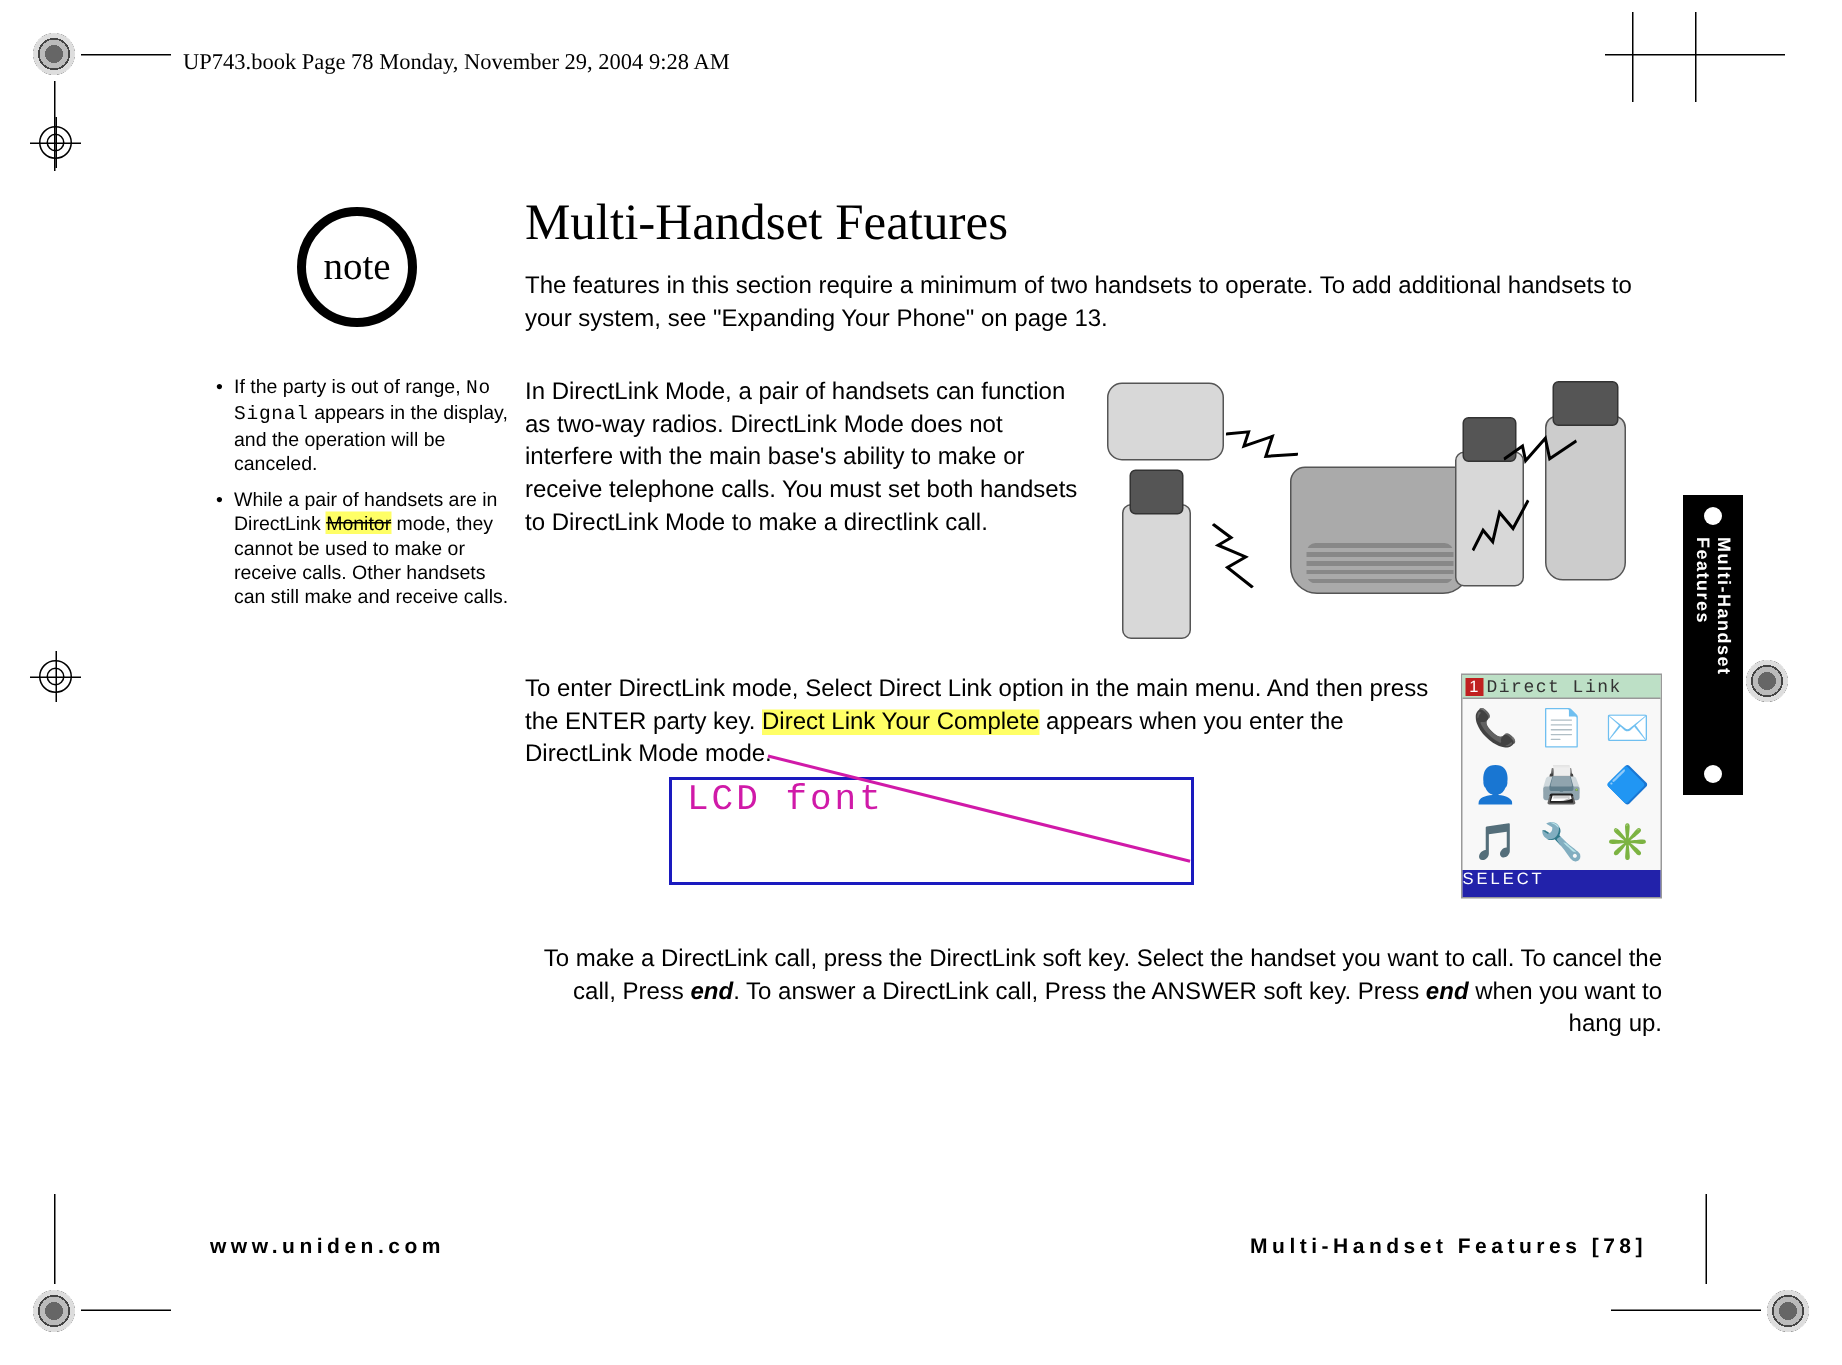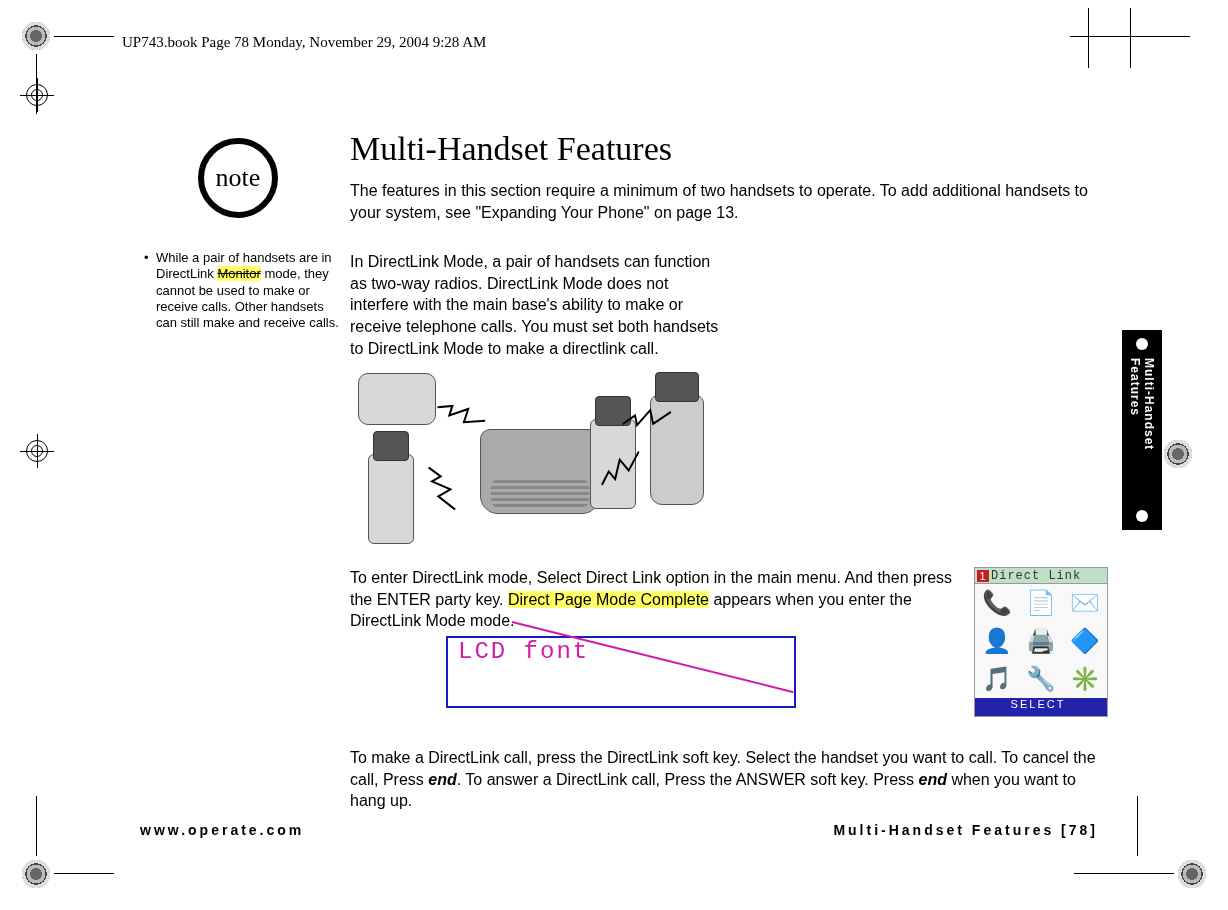--- a/index.html
+++ b/index.html
@@ -130,21 +130,20 @@
     margin-bottom: 28px;
   }
   h2 {
     font-size: 18px;
     letter-spacing: 1px;
     margin-bottom: 4px;
   }
   .row {
     display:flex;
     gap: 10px;
-    flex-direction: column;
   }
   .dl-text {
     font-size: 16px;
     line-height: 1.35;
     width: 370px;
   }
   .fig-phones {
     width: 360px;
     height: 190px;
     position: relative;
@@ -243,29 +242,30 @@
     align-items:center;
     justify-content:center;
     font-size: 24px;
   }
   .lcd-footer {
     height:18px;
     background:#2222aa;
     color:#fff;
     font-size:11px;
     letter-spacing:2px;
-    text-align:center;
+    text-align:left;
     padding-right:6px;
     font-family:Verdana,sans-serif;
   }
 
   .para3 {
     font-size: 16px;
     line-height: 1.35;
     margin-top: 30px;
+    text-align: right;
   }
 
   .footer {
     position:absolute;
     bottom: 72px;
     left: 140px;
     right: 130px;
     display:flex;
     justify-content:space-between;
     font-weight:bold;
@@ -314,20 +314,23 @@
 </div>
 
 <div class="page">
 
   <div class="note-badge">
     <span>note</span>
   </div>
 
   <div class="note-column">
     <ul>
+      <li>
+        <span>If the party is out of range, </span><span class="mono-display">No Signal</span><span> appears in the display, and the operation will be canceled.</span>
+      </li>
       <li>
         <span>While a pair of handsets are in DirectLink </span><span class="mark strike">Monitor</span><span> mode, they cannot be used to make or receive calls. Other handsets can still make and receive calls.</span>
       </li>
     </ul>
   </div>
 
   <div class="main-col">
     <h1>Multi-Handset Features</h1>
     <p class="intro">The features in this section require a minimum of two handsets to operate. To add additional handsets to your system, see "Expanding Your Phone" on page 13.</p>
 
@@ -350,21 +353,21 @@
             </svg></div>
         <div class="bolt b4"><svg viewBox="0 0 50 20">
               <polyline points="0,10 14,4 14,14 30,2 30,16 50,8" fill="none" stroke="#000" stroke-width="2"></polyline>
             </svg></div>
       </div>
     </div>
 
     <div class="para2-wrap" style="position:relative;">
       <div style="flex:1;">
         <p class="para2">
-          <span>To enter DirectLink mode, Select Direct Link option in the main menu. And then press the </span><span class="bold">ENTER</span><span> party key. </span><span class="mark">Direct Page Mode Complete</span><span> appears when you enter the DirectLink Mode mode.</span>
+          <span>To enter DirectLink mode, Select Direct Link option in the main menu. And then press the </span><span class="bold">ENTER</span><span> party key. </span><span class="mark">Direct Link Your Complete</span><span> appears when you enter the DirectLink Mode mode.</span>
         </p>
         <div class="annotation-box" style="margin-left:96px;">
           <span>LCD font</span>
         </div>
         <div class="ann-line" style="top:54px; left:162px; width:290px; transform:rotate(14deg);"></div>
       </div>
       <div class="lcd-preview">
         <div class="lcd-top">
           <span class="lcd-num">1</span>
           <span>Direct Link</span>
@@ -384,15 +387,15 @@
       </div>
     </div>
 
     <p class="para3">
       <span>To make a DirectLink call, press the </span><span class="bold">DirectLink</span><span> soft key. Select the handset you want to call. To cancel the call, Press </span><span class="bold-it">end</span><span>. To answer a DirectLink call, Press the </span><span class="bold">ANSWER</span><span> soft key. Press </span><span class="bold-it">end</span><span> when you want to hang up.</span>
     </p>
   </div>
 </div>
 
 <div class="footer">
-  <span>www.operate.com</span>
+  <span>www.uniden.com</span>
   <span class="right">Multi-Handset Features [78]</span>
 </div>
 
 </body></html>

